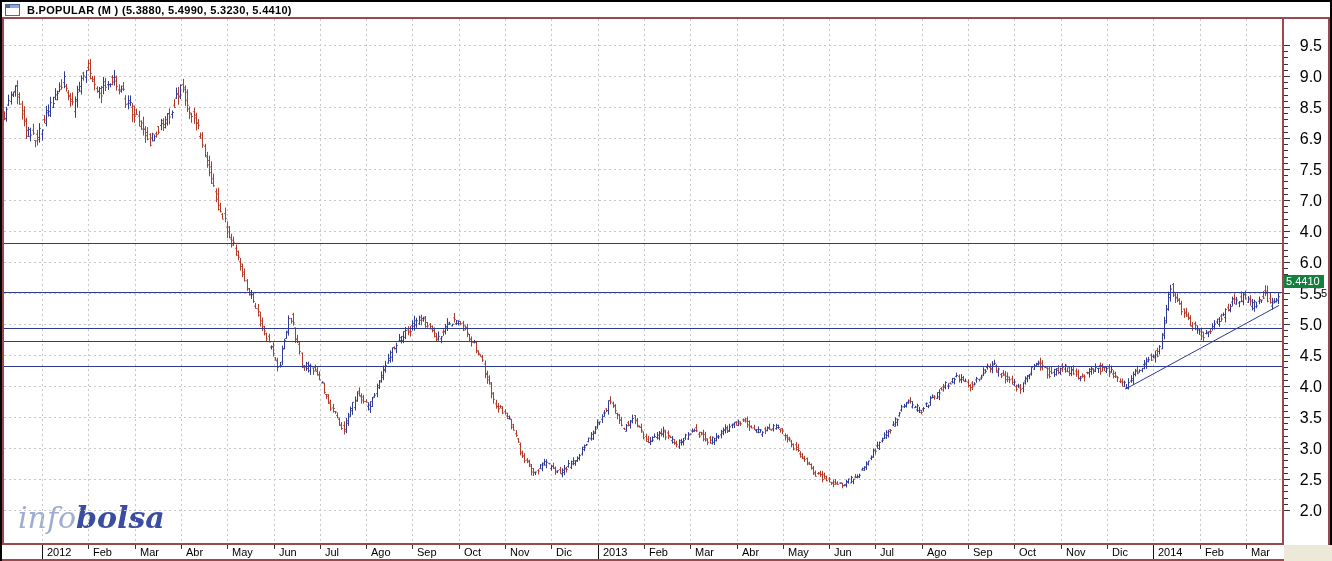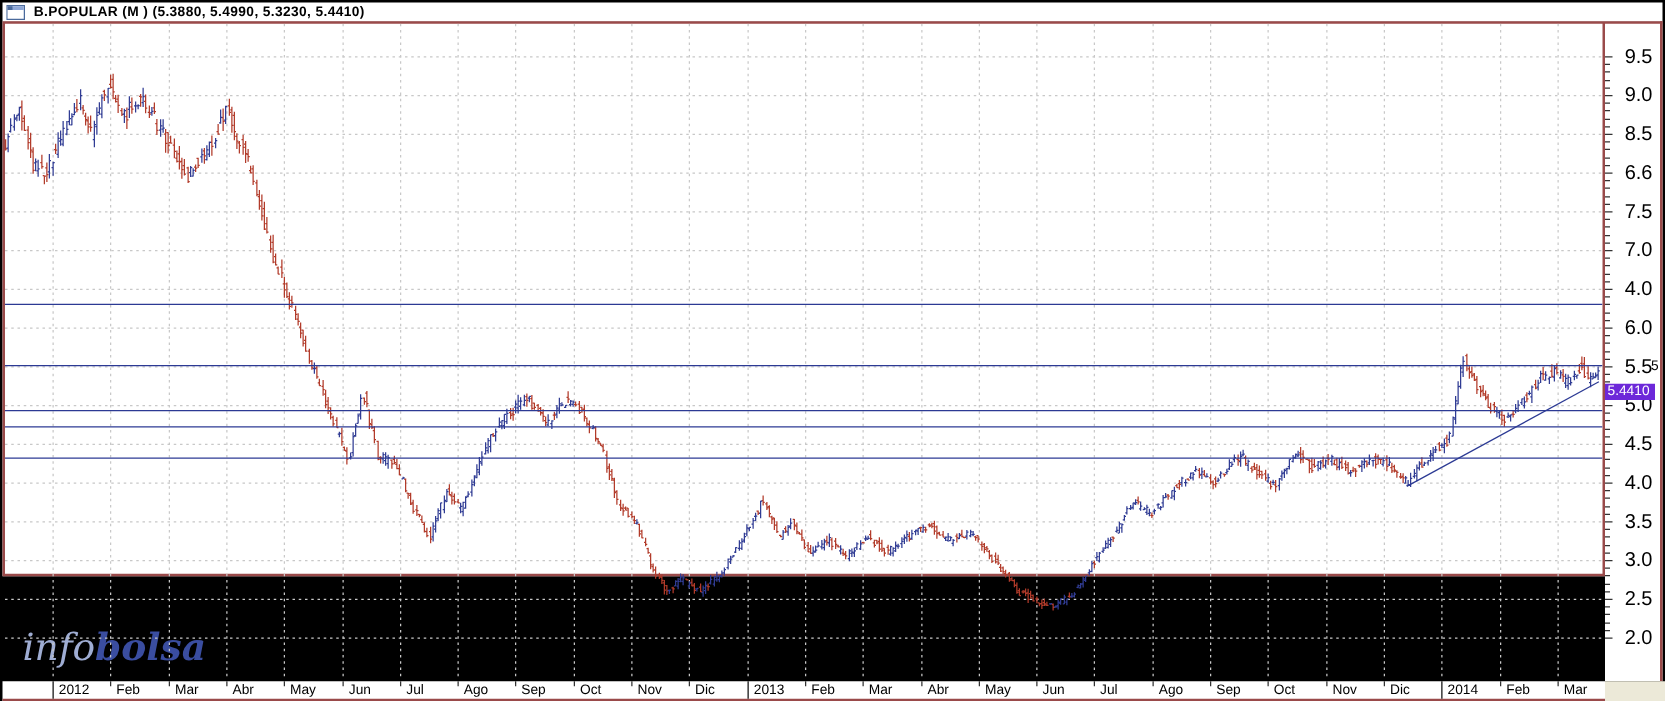--- a/index.html
+++ b/index.html
@@ -1,20 +1,20 @@
 <!DOCTYPE html>
 <html><head>
 <meta charset="utf-8">
 <style>
   html,body{margin:0;padding:0;background:#888;}
   #root{position:relative;width:1332px;height:561px;background:#000;font-family:"Liberation Sans",sans-serif;overflow:hidden;}
   .titlebar{position:absolute;left:2px;top:2px;width:1328px;height:15px;background:#fff;display:flex;align-items:center;}
   .titlebar .win-icon{margin-left:3px;margin-top:1px;flex:0 0 auto;display:block;}
   .titlebar .title-text{margin-left:6px;font-size:11px;font-weight:bold;color:#000;white-space:nowrap;letter-spacing:.3px;}
-  .plot-frame{position:absolute;left:2px;top:17px;width:1282px;height:444px;border:2px solid #9a4a4a;box-sizing:border-box;background:#fff;}
+  .plot-frame{position:absolute;left:2px;top:17px;width:1282px;height:528px;border:2px solid #9a4a4a;box-sizing:border-box;background:#fff;}
   .plot-frame svg{display:block;}
   .yaxis{position:absolute;left:1284px;top:17px;width:46px;height:528px;background:#fff;border-top:2px solid #9a4a4a;border-right:2px solid #9a4a4a;box-sizing:border-box;}
   .ytick{position:absolute;left:0;height:1px;background:#333;}
   .ylabel{position:absolute;right:6px;font-size:16px;color:#000;line-height:13px;}
   .last-badge{position:absolute;left:0;width:38px;height:13px;color:#fff;font-size:11px;line-height:13px;padding-left:2px;}
   .obscured-tick{position:absolute;right:1px;font-size:11px;color:#000;line-height:13px;}
   .xaxis{position:absolute;left:2px;top:545px;width:1282px;height:16px;background:#fff;border-bottom:2px solid #9a4a4a;box-sizing:border-box;}
   .xtick{position:absolute;top:0;width:1px;height:4px;background:#333;}
   .xsep{position:absolute;top:0;width:1px;height:14px;background:#111;}
   .xlabel{position:absolute;top:1px;font-size:11px;color:#000;white-space:nowrap;}
@@ -168,34 +168,34 @@
       <div class="ytick" style="top: 63px; width: 4px;"></div>
       <div class="ytick" style="top: 57px; width: 6px;"></div>
       <div class="ytick" style="top: 51px; width: 4px;"></div>
       <div class="ytick" style="top: 45px; width: 4px;"></div>
       <div class="ytick" style="top: 38px; width: 4px;"></div>
       <div class="ytick" style="top: 32px; width: 4px;"></div>
       <div class="ytick" style="top: 26px; width: 6px;"></div>
       <div class="ylabel" style="top: 20px;">9.5</div>
       <div class="ylabel" style="top: 51px;">9.0</div>
       <div class="ylabel" style="top: 82px;">8.5</div>
-      <div class="ylabel" style="top: 113px;">6.6</div>
+      <div class="ylabel" style="top: 113px;">6.9</div>
       <div class="ylabel" style="top: 144px;">7.5</div>
       <div class="ylabel" style="top: 175px;">7.0</div>
       <div class="ylabel" style="top: 206px;">4.0</div>
       <div class="ylabel" style="top: 237px;">6.0</div>
       <div class="ylabel" style="top: 268px;">5.5</div>
       <div class="ylabel" style="top: 299px;">5.0</div>
       <div class="ylabel" style="top: 330px;">4.5</div>
       <div class="ylabel" style="top: 361px; text-align: right;">4.0</div>
       <div class="ylabel" style="top: 392px;">3.5</div>
       <div class="ylabel" style="top: 423px;">3.0</div>
       <div class="ylabel" style="top: 454px;">2.5</div>
       <div class="ylabel" style="top: 485px; text-align: right;">2.0</div>
-      <div class="last-badge" style="background: #6d28d9; color: rgb(255, 255, 255); top: 288px;">5.4410</div>
+      <div class="last-badge" style="background: #15803d; color: rgb(255, 255, 255); top: 256px;">5.4410</div>
       <div class="obscured-tick" style="top: 268px;">5</div>
     </div>
 
   <div class="xaxis" id="xaxis">
       <div class="xsep" style="left: 40px;"></div>
       <div class="xlabel" style="left: 45px;">2012</div>
       <div class="xtick" style="left: 86px;"></div>
       <div class="xlabel" style="left: 91px;">Feb</div>
       <div class="xtick" style="left: 133px;"></div>
       <div class="xlabel" style="left: 138px;">Mar</div>

